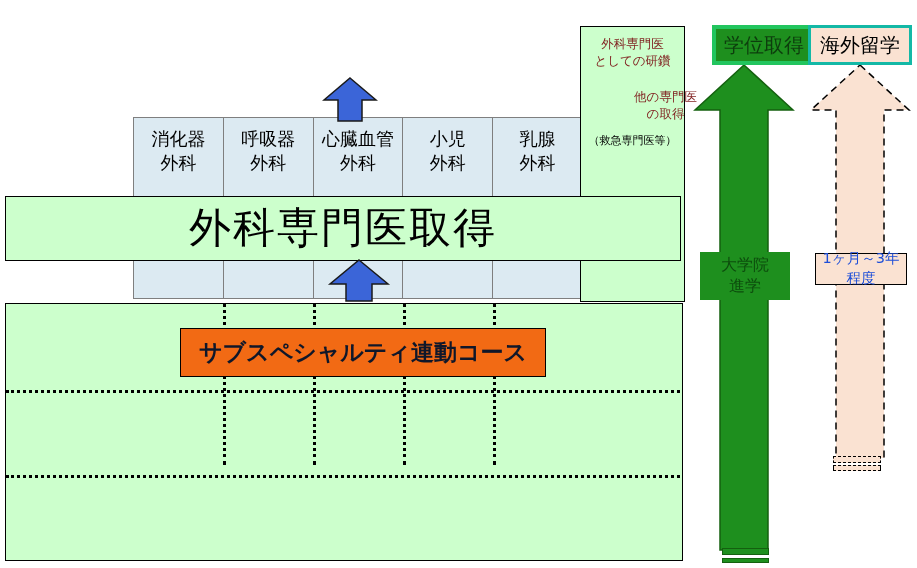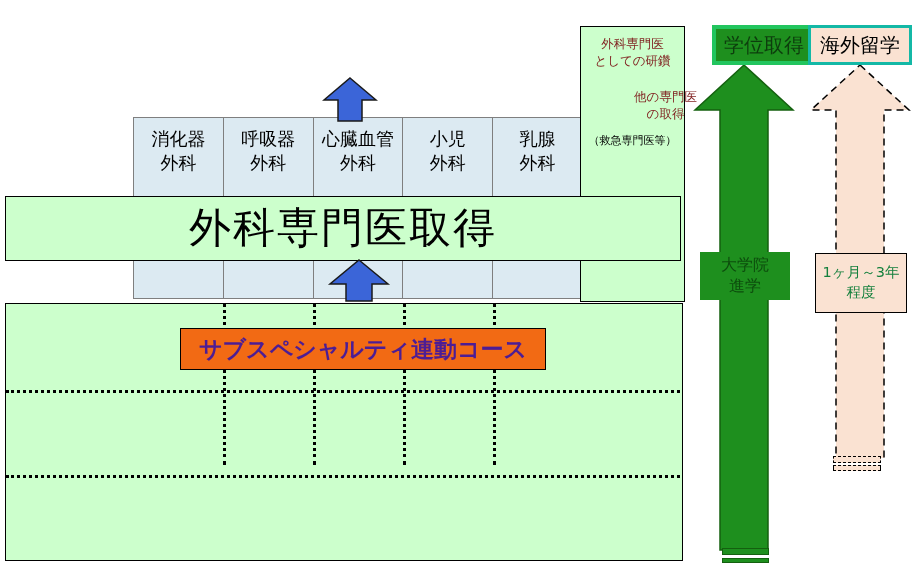--- a/index.html
+++ b/index.html
@@ -153,25 +153,25 @@
     width: 0;
     border-left: 3px dotted #000000;
     z-index: 3;
   }
 
   
   #linked-course-box {
     left: 180px;
     top: 328px;
     width: 366px;
-    height: 42px;
+    height: 49px;
     background: #f26a14;
     border: 1px solid #000000;
     font-size: 23px;
-    color: #4c1d95;
+    color: #0f172a;
     font-weight: 700;
     z-index: 5;
   }
 
   
   .blue-arrow {
     position: absolute;
     z-index: 7;
   }
 
@@ -234,25 +234,25 @@
   #overseas-arrow {
     position: absolute;
     left: 808px;
     top: 62px;
     z-index: 4;
   }
   #duration-box {
     left: 815px;
     top: 253px;
     width: 92px;
-    height: 60px;
+    height: 32px;
     background: #fae2d2;
     border: 1px solid #000000;
     font-size: 14.5px;
-    color: #15803d;
+    color: #1d4ed8;
     white-space: pre-line;
     line-height: 1.35;
     z-index: 6;
   }
   .overseas-foot {
     position: absolute;
     left: 833px;
     width: 48px;
     box-sizing: border-box;
     border: 1px dashed #000000;

